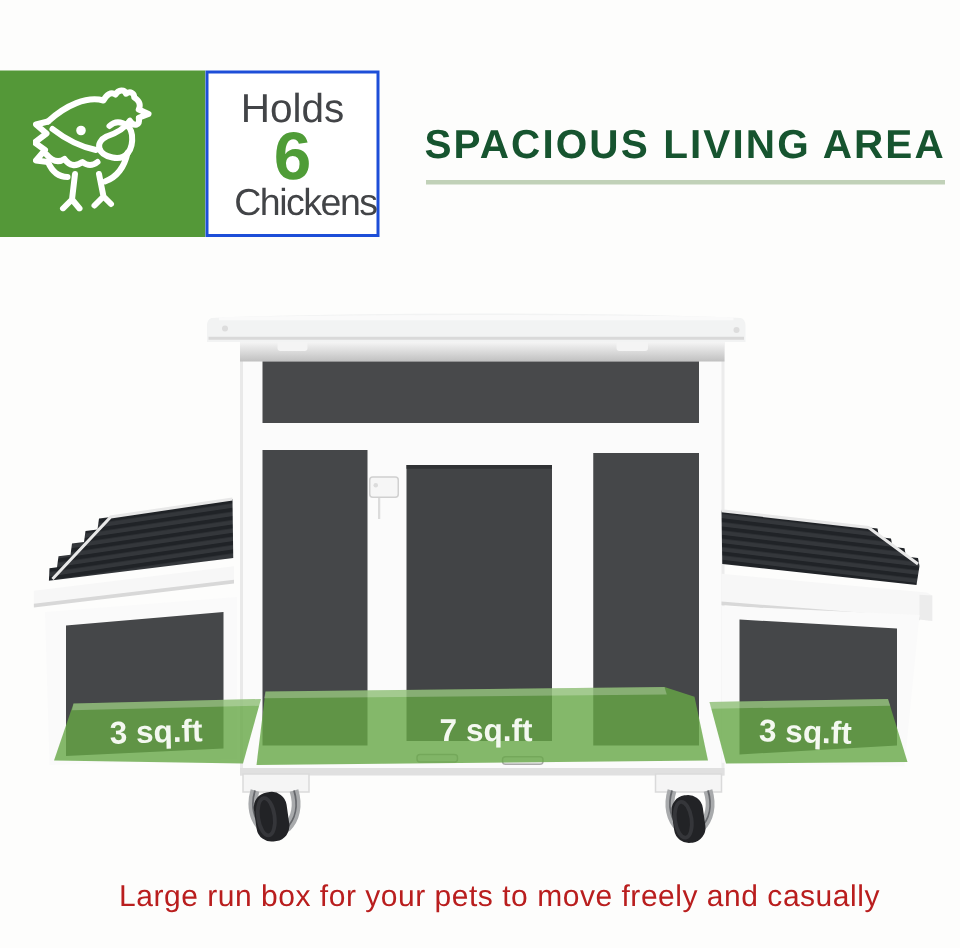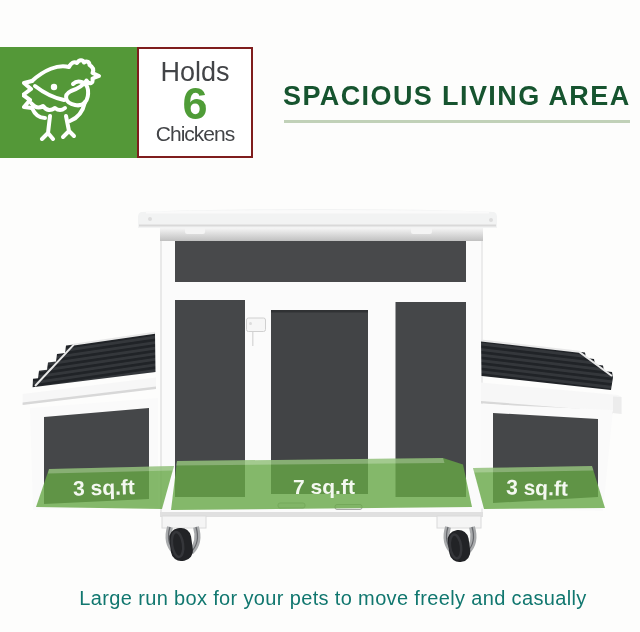--- a/index.html
+++ b/index.html
@@ -18,24 +18,24 @@
     <path d="M13,29 C22,36 32,41 42,43"></path>
     <path d="M9,46 Q15,53 21,49 Q26,56 33,51 Q38,55 43,51"></path>
     <path d="M10,24 L2,26 L9,32 L1,38 L8,43 L2,50 L10,51"></path>
     <path d="M63,45 C61,54 56,61 48,64"></path>
     <path d="M10,51 C13,58 18,61 23,61"></path>
     <path d="M28,59 L26,76 M20,82 L26,76 L31,82"></path>
     <path d="M44,59 L47,74 M41,80 L47,74 L52,79"></path>
     <circle cx="32" cy="30" r="1.6" fill="#fff" stroke-width="3.2"></circle>
   </svg>
 
-  <div class="abs" style="left:137px;top:47px;width:116px;height:111px;box-sizing:border-box;background:#fff;border:2px solid #7f1d1d;">
+  <div class="abs" style="left:137px;top:47px;width:116px;height:111px;box-sizing:border-box;background:#fff;border:2px solid #1d4ed8;">
     <div class="abs txt" style="left:0;right:0;top:10px;text-align:center;font-size:27px;color:#404245;line-height:1;">Holds</div>
     <div class="abs txt" style="left:0;right:0;top:32px;text-align:center;font-size:45px;font-weight:bold;color:#4d9b35;line-height:1;">6</div>
-    <div class="abs txt" style="left:0;right:0;top:74px;text-align:center;font-size:21px;color:#404245;line-height:1;letter-spacing:-1px;">Chickens</div>
+    <div class="abs txt" style="left:0;right:0;top:74px;text-align:right;font-size:25px;color:#404245;line-height:1;letter-spacing:-1px;">Chickens</div>
   </div>
 
   <div class="abs txt" style="left:283px;top:81px;font-size:27px;font-weight:bold;color:#14532d;letter-spacing:1.4px;white-space:nowrap;">SPACIOUS LIVING AREA</div>
 
   <div class="abs" style="left:284px;top:119.5px;width:346px;height:3px;background:#c1d1b8;"></div>
 
   <svg class="abs" style="left:0;top:0;" width="640" height="632" viewBox="0 0 640 632">
     <defs>
       <linearGradient id="underroof" x1="0" y1="0" x2="0" y2="1">
         <stop offset="0" stop-color="#f5f5f5"></stop>
@@ -140,15 +140,15 @@
       <rect x="437" y="516" width="44" height="12" fill="#f5f5f5" stroke="#dadada" stroke-width="1"></rect>
       <path d="M448,527 C445,537 447,546 453,552" stroke="#a8aaac" stroke-width="6" fill="none"></path>
       <path d="M472,527 C475,537 473,546 467,552" stroke="#a8aaac" stroke-width="6" fill="none"></path>
       <path d="M448,527 C445,537 447,546 453,552" stroke="#66686c" stroke-width="1.2" fill="none"></path>
       <path d="M472,527 C475,537 473,546 467,552" stroke="#66686c" stroke-width="1.2" fill="none"></path>
       <rect x="448.5" y="530" width="21" height="32" rx="10" fill="#222326" transform="rotate(-8 459 546)"></rect>
       <ellipse cx="455.5" cy="546" rx="5.5" ry="12" fill="none" stroke="#35363a" stroke-width="2.5" transform="rotate(-8 459 546)"></ellipse>
     </g>
   </svg>
 
-  <div class="abs txt" style="left:0;top:587px;width:640px;text-align:center;font-size:20px;color:#0f766e;letter-spacing:0.35px;padding-left:26px;box-sizing:border-box;">Large run box for your pets to move freely and casually</div>
+  <div class="abs txt" style="left:0;top:587px;width:640px;text-align:center;font-size:20px;color:#b91c1c;letter-spacing:0.35px;padding-left:26px;box-sizing:border-box;">Large run box for your pets to move freely and casually</div>
 
 </div>
 
 </body></html>

